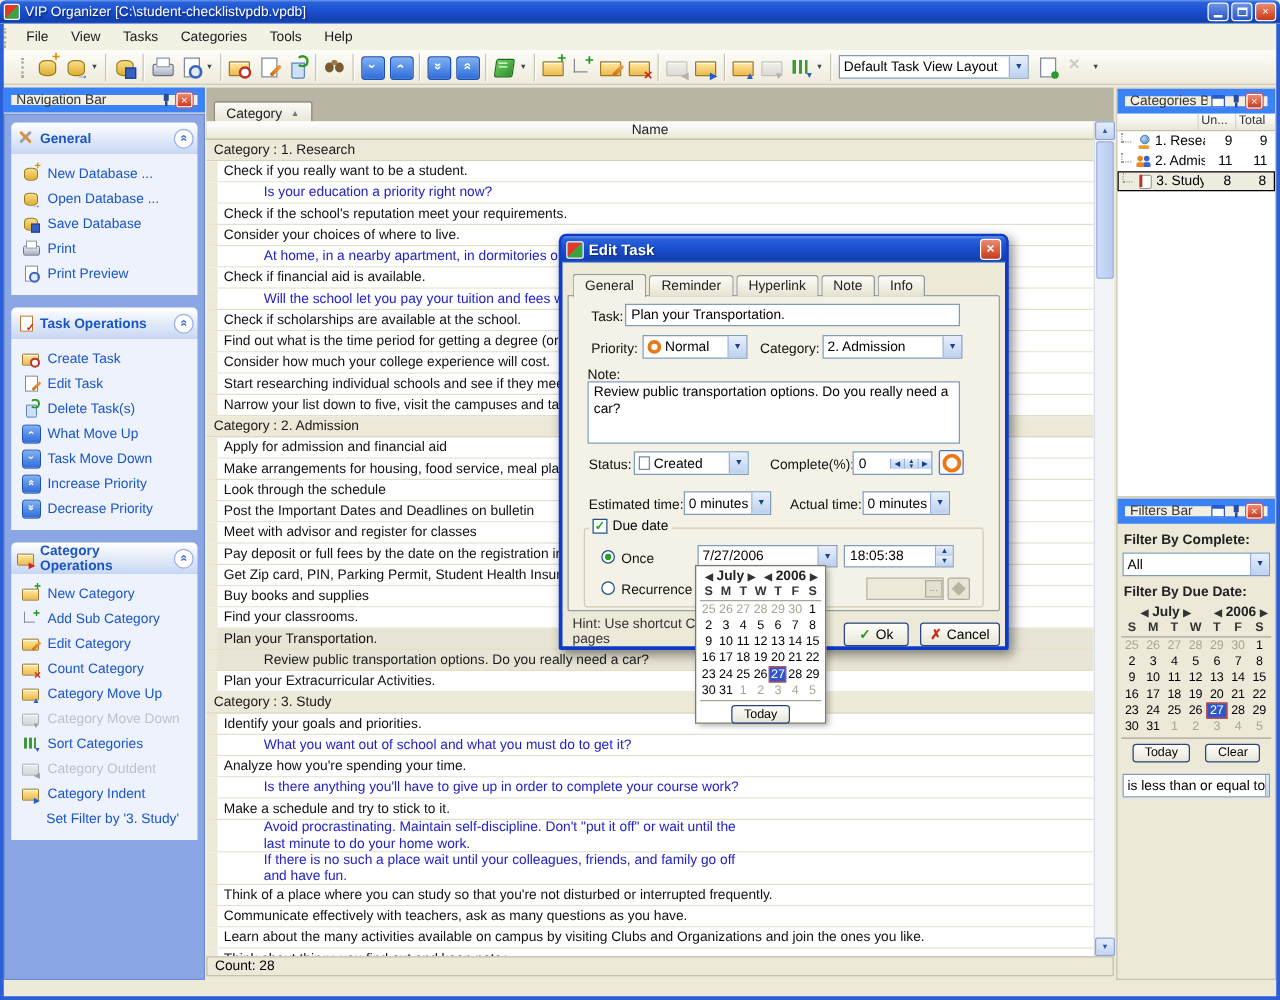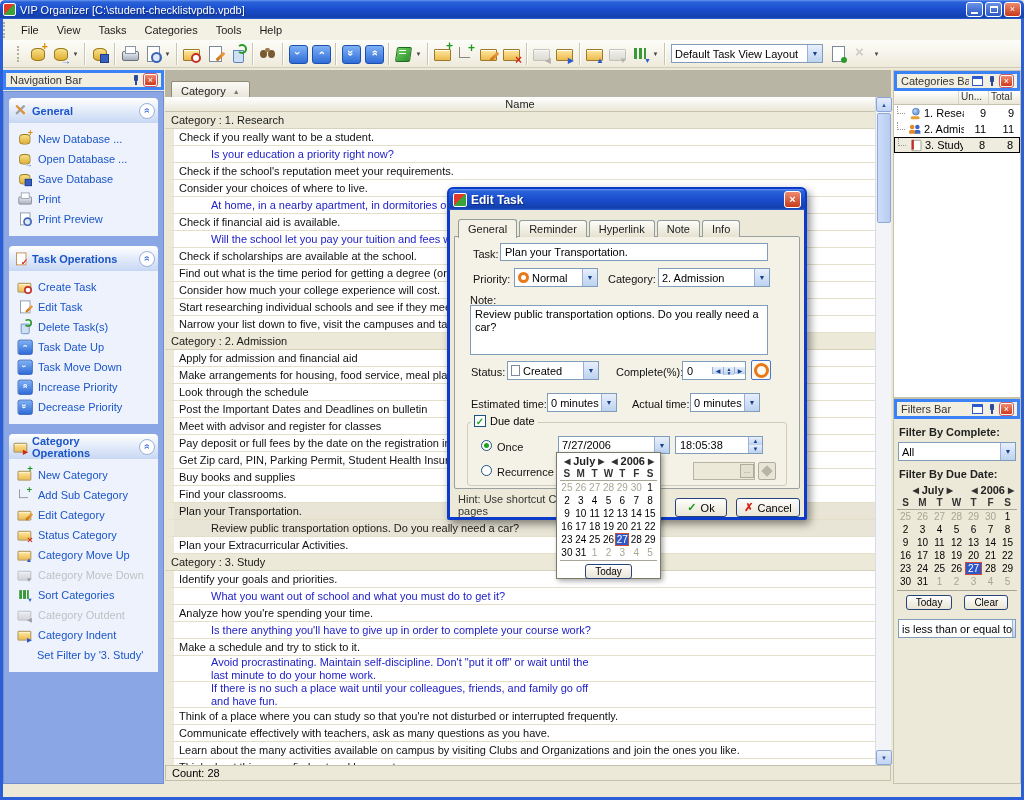--- a/index.html
+++ b/index.html
@@ -35,21 +35,21 @@
 .btn{border:1px solid #27437c;border-radius:3px;background:linear-gradient(#fefefb,#e9e5d6);display:inline-flex;align-items:center;justify-content:center;font-size:11px;gap:4px;box-shadow:inset 0 1px 0 #fff}
 .chk{width:12px;height:12px;border:1px solid #1c5180;background:#fff;display:inline-flex;align-items:center;justify-content:center;color:#21a121;font-size:10px;font-weight:bold}
 .radio{width:11px;height:11px;border:1px solid #1c5180;border-radius:50%;background:#fff;display:inline-flex;align-items:center;justify-content:center}
 .radio.on::after{content:"";width:5px;height:5px;border-radius:50%;background:#21a121}
 .pin{position:relative;width:11px;height:12px;display:inline-block}
 .pin::before{content:"";position:absolute;left:4px;top:1px;width:4px;height:6px;background:#2a4a9a;border-radius:1px}
 .pin::after{content:"";position:absolute;left:5px;top:7px;width:2px;height:4px;background:#2a4a9a}
 .xsm{width:13px;height:12px;background:linear-gradient(#ef8a70,#cc3a1c);border:1px solid #fff;outline:1px solid #c56;border-radius:2px;color:#fff;font-size:9px;line-height:10px;text-align:center;display:inline-block}
 .xsm::before{content:"\00d7"}
 .winbox{width:11px;height:10px;border:1px solid #2a5ad0;border-top:3px solid #2a5ad0;background:#fff;display:inline-block}
-.panelhdr{height:20px;background:#f2efe1;border:3px solid #3b82f6;display:flex;align-items:center;gap:3px;padding:0 4px;color:#333}
+.panelhdr{height:20px;background:#f2efe1;border:6px solid #3b82f6;display:flex;align-items:center;gap:3px;padding:0 4px;color:#333}
 .panelhdr .t{flex:1;white-space:nowrap;overflow:hidden}
 
 
 .ti{position:relative;width:21px;height:21px;display:inline-block;flex:0 0 auto}
 .ti::before,.ti::after{position:absolute;content:""}
 .ic-new-database-icon::before,.ic-open-database-icon::before,.ic-save-database-icon::before{left:4px;top:5px;width:12px;height:11px;background:linear-gradient(#f8e08a,#e0ae32);border:1px solid #9a7a16;border-radius:6px/4px}
 .ic-new-database-icon::after{content:"+";color:#e08a00;font-weight:bold;font-size:11px;right:0;top:-3px}
 .ic-open-database-icon::after{content:"\2192";color:#2a5ad0;font-weight:bold;font-size:10px;right:0;bottom:-2px}
 .ic-save-database-icon::after{width:7px;height:7px;background:#365fc0;border:1px solid #1c3c8a;right:1px;bottom:1px}
 .ic-print-icon::before{left:3px;top:8px;width:15px;height:8px;background:linear-gradient(#eceef2,#a8b0c0);border:1px solid #6a7280;border-radius:2px}
@@ -373,21 +373,21 @@
             <div class="navitem">
               <span class="ti ic-edit-task-icon"></span>
               <span>Edit Task</span>
             </div>
             <div class="navitem">
               <span class="ti ic-delete-task-icon"></span>
               <span>Delete Task(s)</span>
             </div>
             <div class="navitem">
               <span class="ti ic-task-move-up-icon"></span>
-              <span>Task Date Up</span>
+              <span>What Move Up</span>
             </div>
             <div class="navitem">
               <span class="ti ic-task-move-down-icon"></span>
               <span>Task Move Down</span>
             </div>
             <div class="navitem">
               <span class="ti ic-increase-priority-icon"></span>
               <span>Increase Priority</span>
             </div>
             <div class="navitem">
@@ -410,21 +410,21 @@
             <div class="navitem">
               <span class="ti ic-add-sub-category-icon"></span>
               <span>Add Sub Category</span>
             </div>
             <div class="navitem">
               <span class="ti ic-edit-category-icon"></span>
               <span>Edit Category</span>
             </div>
             <div class="navitem">
               <span class="ti ic-delete-category-icon"></span>
-              <span>Status Category</span>
+              <span>Count Category</span>
             </div>
             <div class="navitem">
               <span class="ti ic-category-move-up-icon"></span>
               <span>Category Move Up</span>
             </div>
             <div class="navitem dis">
               <span class="ti ic-category-move-down-icon"></span>
               <span>Category Move Down</span>
             </div>
             <div class="navitem">

